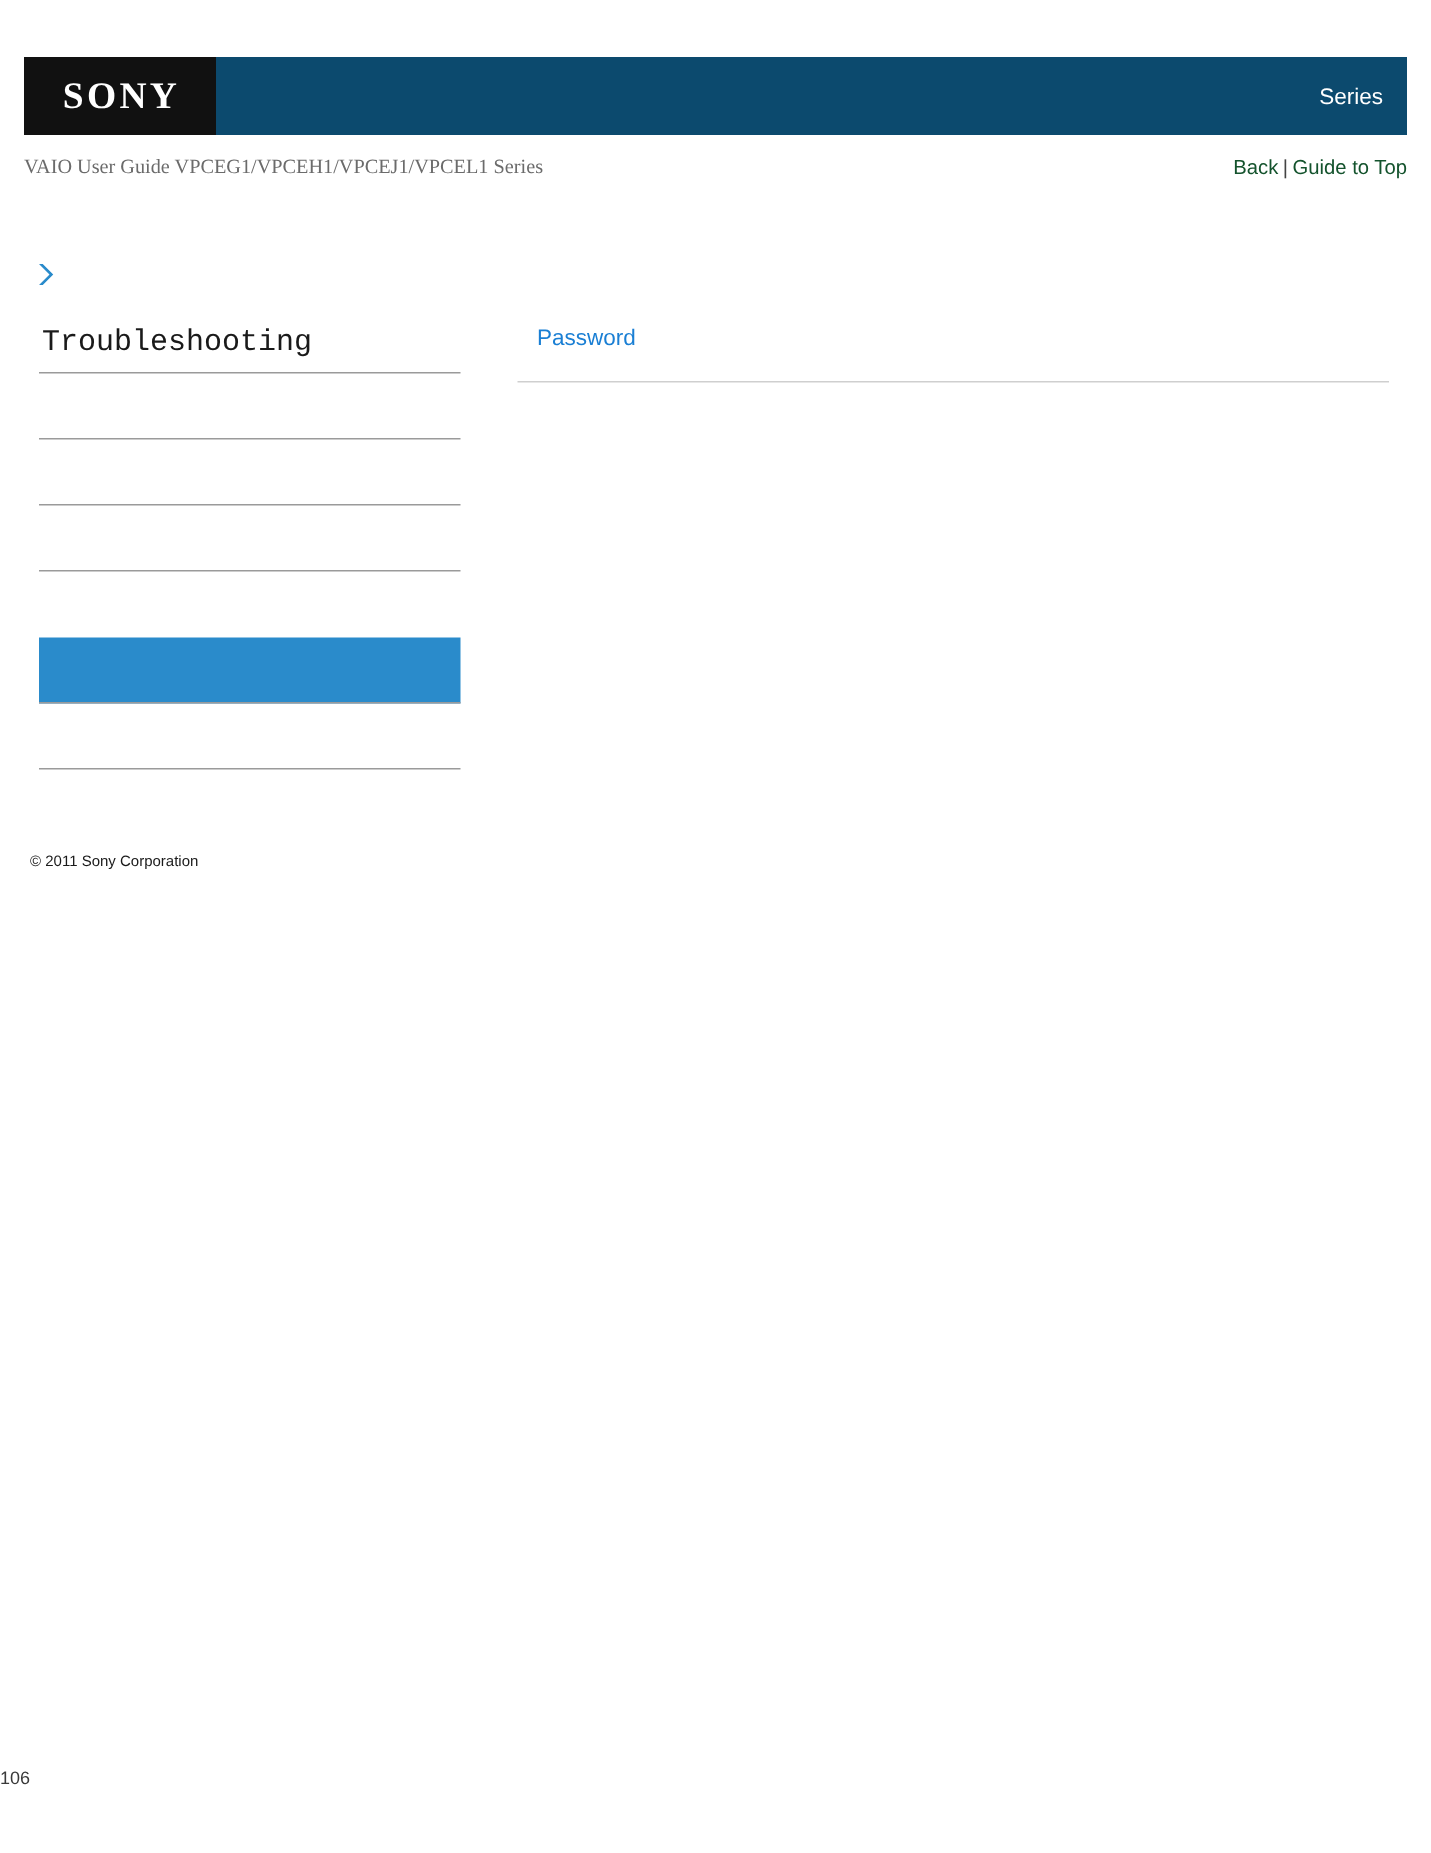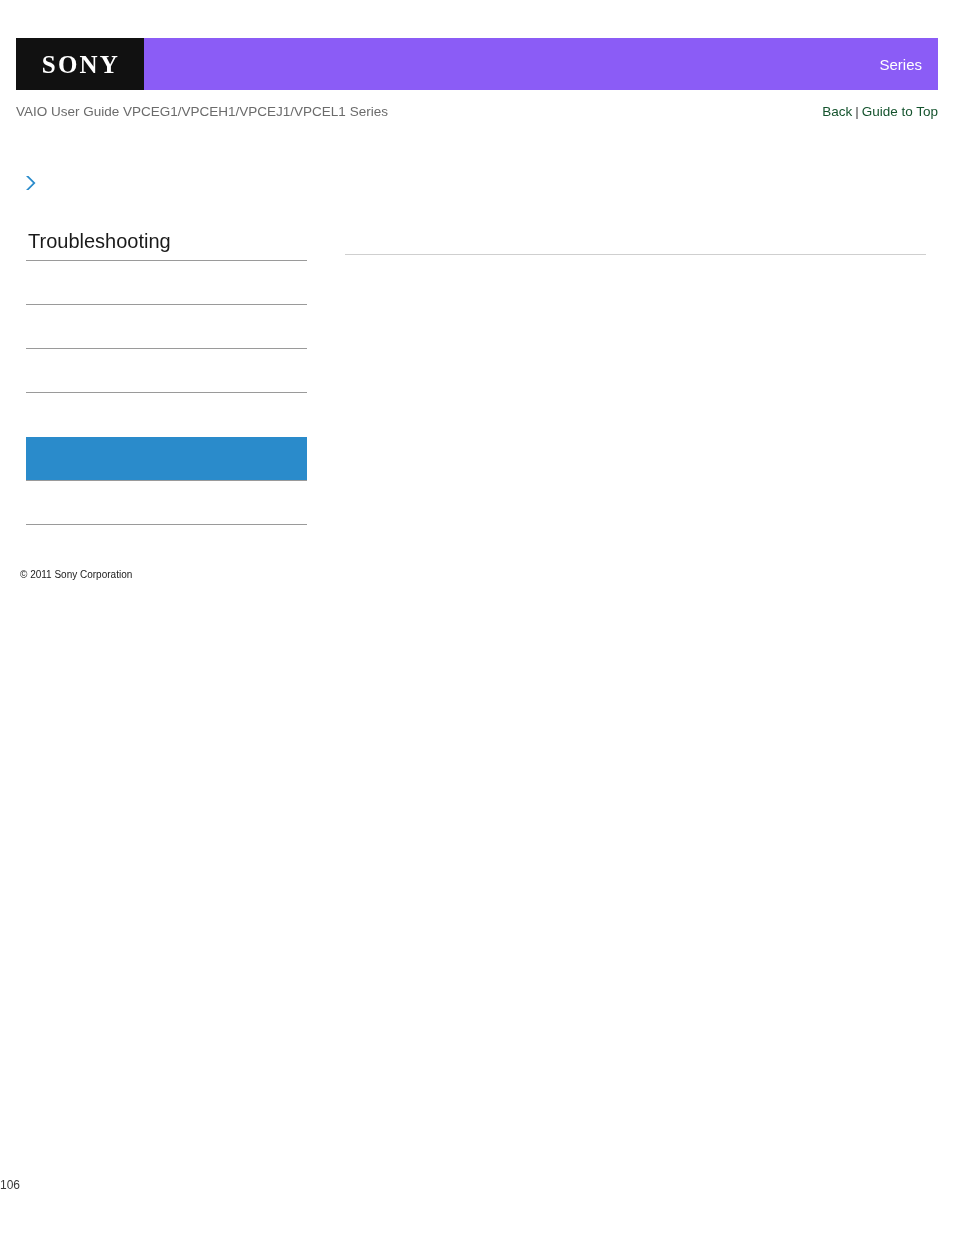--- a/index.html
+++ b/index.html
@@ -16,21 +16,21 @@
     -webkit-font-smoothing: antialiased;
   }
 
   
   .site-header {
     position: absolute;
     left: 16px;
     top: 38px;
     width: 922px;
     height: 52px;
-    background: #8b5cf6;
+    background: #0c4a6e;
     display: flex;
     align-items: center;
     justify-content: space-between;
   }
   .logo-block {
     width: 128px;
     height: 52px;
     background: #111111;
     display: flex;
     align-items: center;
@@ -60,20 +60,21 @@
     width: 922px;
     height: 20px;
     display: flex;
     align-items: center;
     justify-content: space-between;
   }
   .guide-title {
     font-size: 13.5px;
     color: #6b6b6b;
     white-space: nowrap;
+    font-family: Liberation Serif, serif;
   }
   .nav-links {
     font-size: 13.5px;
     color: #333333;
     white-space: nowrap;
   }
   .nav-links a {
     color: #14532d;
     text-decoration: none;
     cursor: pointer;
@@ -97,22 +98,23 @@
   .chevron-icon {
     display: block;
     width: 14px;
     height: 16px;
   }
 
   
   .sidebar {
     position: absolute;
     left: 26px;
-    top: 228px;
+    top: 216px;
     width: 281px;
+    font-family: Liberation Mono, monospace;
   }
   .sidebar-heading {
     font-size: 20px;
     color: #1a1a1a;
     font-weight: normal;
     line-height: 26px;
     margin: 0;
     padding: 0 0 6px 2px;
     border-bottom: 1px solid #9a9a9a;
   }
@@ -227,17 +229,20 @@
   </div>
   <div class="sidebar-item">
     <span></span>
   </div>
 </div>
 
 <div class="copyright">© 2011 Sony Corporation</div>
 
 <div class="content">
   <div class="content-links">
+    <div class="col-2">
+      <a class="content-link">Password</a>
+    </div>
   </div>
   <div class="content-rule"></div>
 </div>
 
 <div class="page-number">106</div>
 
 </body></html>

